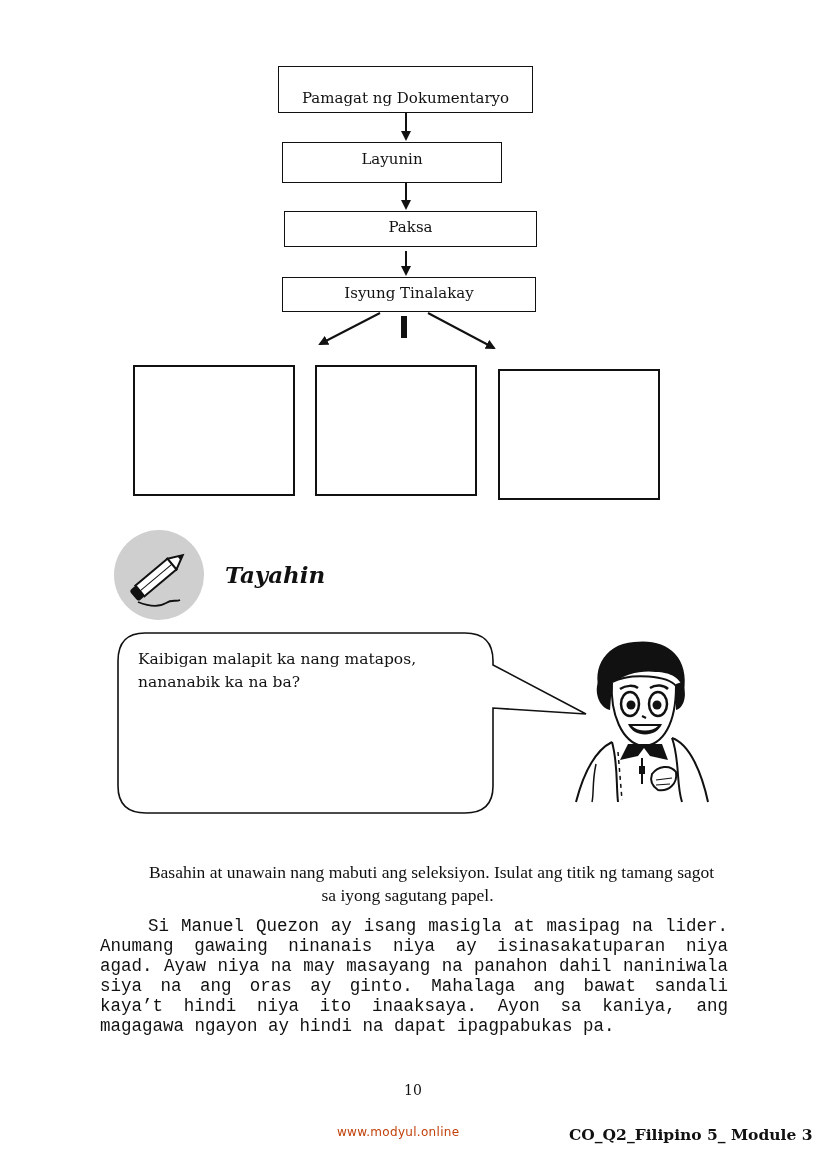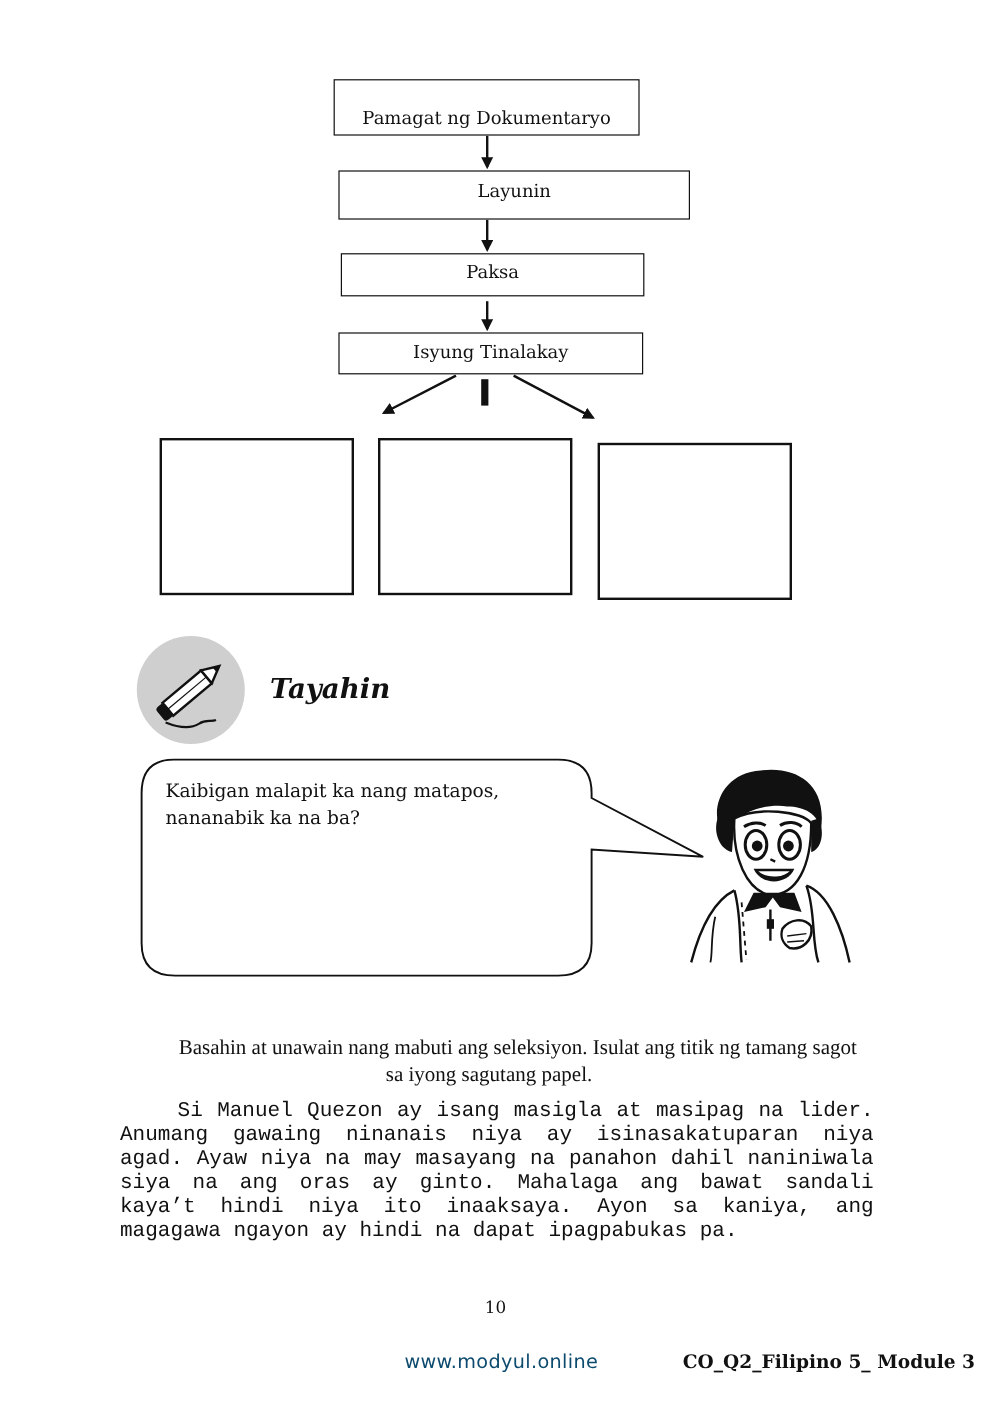--- a/index.html
+++ b/index.html
@@ -27,21 +27,21 @@
       font-size: 15.5px; line-height: 23px; color: #111;
     }
     .bubble-text p.indent { text-indent: 48px; margin-top: 6px; }
     .para {
       position: absolute; font-family: "Liberation Serif", serif; font-size: 17.5px;
       line-height: 20px; color: #111; text-align: justify;
     }
     .para .ind { display: inline-block; width: 48px; }
     .page-num { position: absolute; left: 404px; top: 1082px; font-size: 14px; font-family: "DejaVu Serif", serif; }
     .footer-code { position: absolute; left: 540px; top: 1125px; font-size: 15.5px; font-weight: bold; font-family: "DejaVu Serif", serif; margin-left: 29px; }
-    .watermark { position: absolute; left: 337px; top: 1125px; font-size: 16px; color: #0c4a6e; font-family: "DejaVu Sans", sans-serif; letter-spacing: 0.3px; }
+    .watermark { position: absolute; left: 337px; top: 1125px; font-size: 12px; color: #c2410c; font-family: "DejaVu Sans", sans-serif; letter-spacing: 0.3px; }
   </style>
 </head>
 <body>
 
 <svg class="lines" width="826" height="520">
   <defs>
     <marker id="ah" markerWidth="10" markerHeight="10" refX="8" refY="5" orient="auto" markerUnits="userSpaceOnUse">
       <path d="M0,0 L10,5 L0,10 z" fill="#111"></path>
     </marker>
   </defs>
@@ -49,21 +49,21 @@
   <line x1="406" y1="183" x2="406" y2="208" stroke="#111" stroke-width="2" marker-end="url(#ah)"></line>
   <line x1="406" y1="251" x2="406" y2="274" stroke="#111" stroke-width="2" marker-end="url(#ah)"></line>
   <line x1="380" y1="313" x2="320" y2="344" stroke="#111" stroke-width="2" marker-end="url(#ah)"></line>
   <line x1="428" y1="313" x2="494" y2="348" stroke="#111" stroke-width="2" marker-end="url(#ah)"></line>
   <rect x="401" y="316" width="6" height="22" fill="#111"></rect>
 </svg>
 
 <div class="fbox" style="left:278px;top:66px;width:255px;height:47px;padding-top:22px;">
   <span>Pamagat ng Dokumentaryo</span>
 </div>
-<div class="fbox" style="left:282px;top:142px;width:293px;height:41px;padding-top:7px;">
+<div class="fbox" style="left:282px;top:142px;width:220px;height:41px;padding-top:7px;">
   <span>Layunin</span>
 </div>
 <div class="fbox" style="left:284px;top:211px;width:253px;height:36px;padding-top:6px;">
   <span>Paksa</span>
 </div>
 <div class="fbox" style="left:282px;top:277px;width:254px;height:35px;padding-top:6px;">
   <span>Isyung Tinalakay</span>
 </div>
 
 <div class="emptybox" style="left:133px;top:365px;width:162px;height:131px;"></div>

